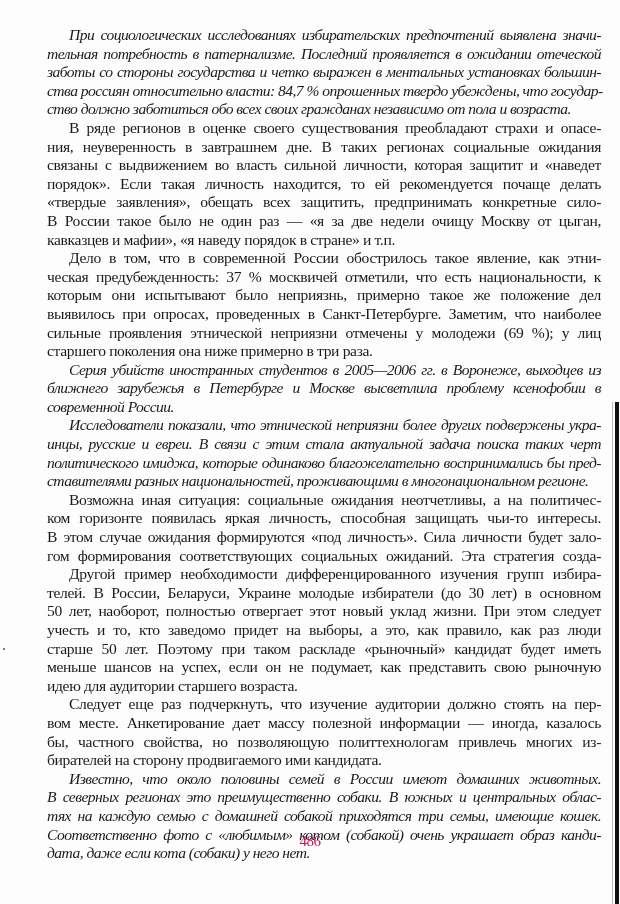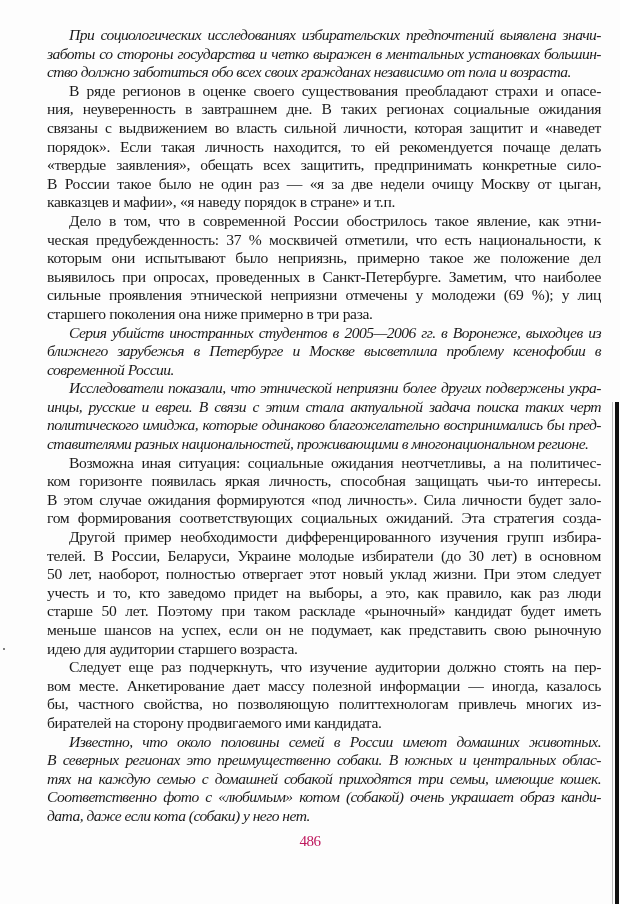--- a/index.html
+++ b/index.html
@@ -37,21 +37,23 @@
   }
   .speck { position: absolute; left: 3px; top: 648px; width: 2px; height: 2px; background: #555; border-radius: 1px; }
 </style>
 </head>
 <body>
 
 <div class="page">
   <div class="text-block" id="text-block">
       <div class="para italic">
         <span class="line first">При социологических исследованиях избирательских предпочтений выявлена значи-</span>
+        <span class="line">тельная потребность в патернализме. Последний проявляется в ожидании отеческой</span>
         <span class="line">заботы со стороны государства и четко выражен в ментальных установках большин-</span>
+        <span class="line">ства россиян относительно власти: 84,7 % опрошенных твердо убеждены, что государ-</span>
         <span class="line last">ство должно заботиться обо всех своих гражданах независимо от пола и возраста.</span>
       </div>
       <div class="para">
         <span class="line first">В ряде регионов в оценке своего существования преобладают страхи и опасе-</span>
         <span class="line">ния, неуверенность в завтрашнем дне. В таких регионах социальные ожидания</span>
         <span class="line">связаны с выдвижением во власть сильной личности, которая защитит и «наведет</span>
         <span class="line">порядок». Если такая личность находится, то ей рекомендуется почаще делать</span>
         <span class="line">«твердые заявления», обещать всех защитить, предпринимать конкретные сило-</span>
         <span class="line">В России такое было не один раз — «я за две недели очищу Москву от цыган,</span>
         <span class="line last">кавказцев и мафии», «я наведу порядок в стране» и т.п.</span>

